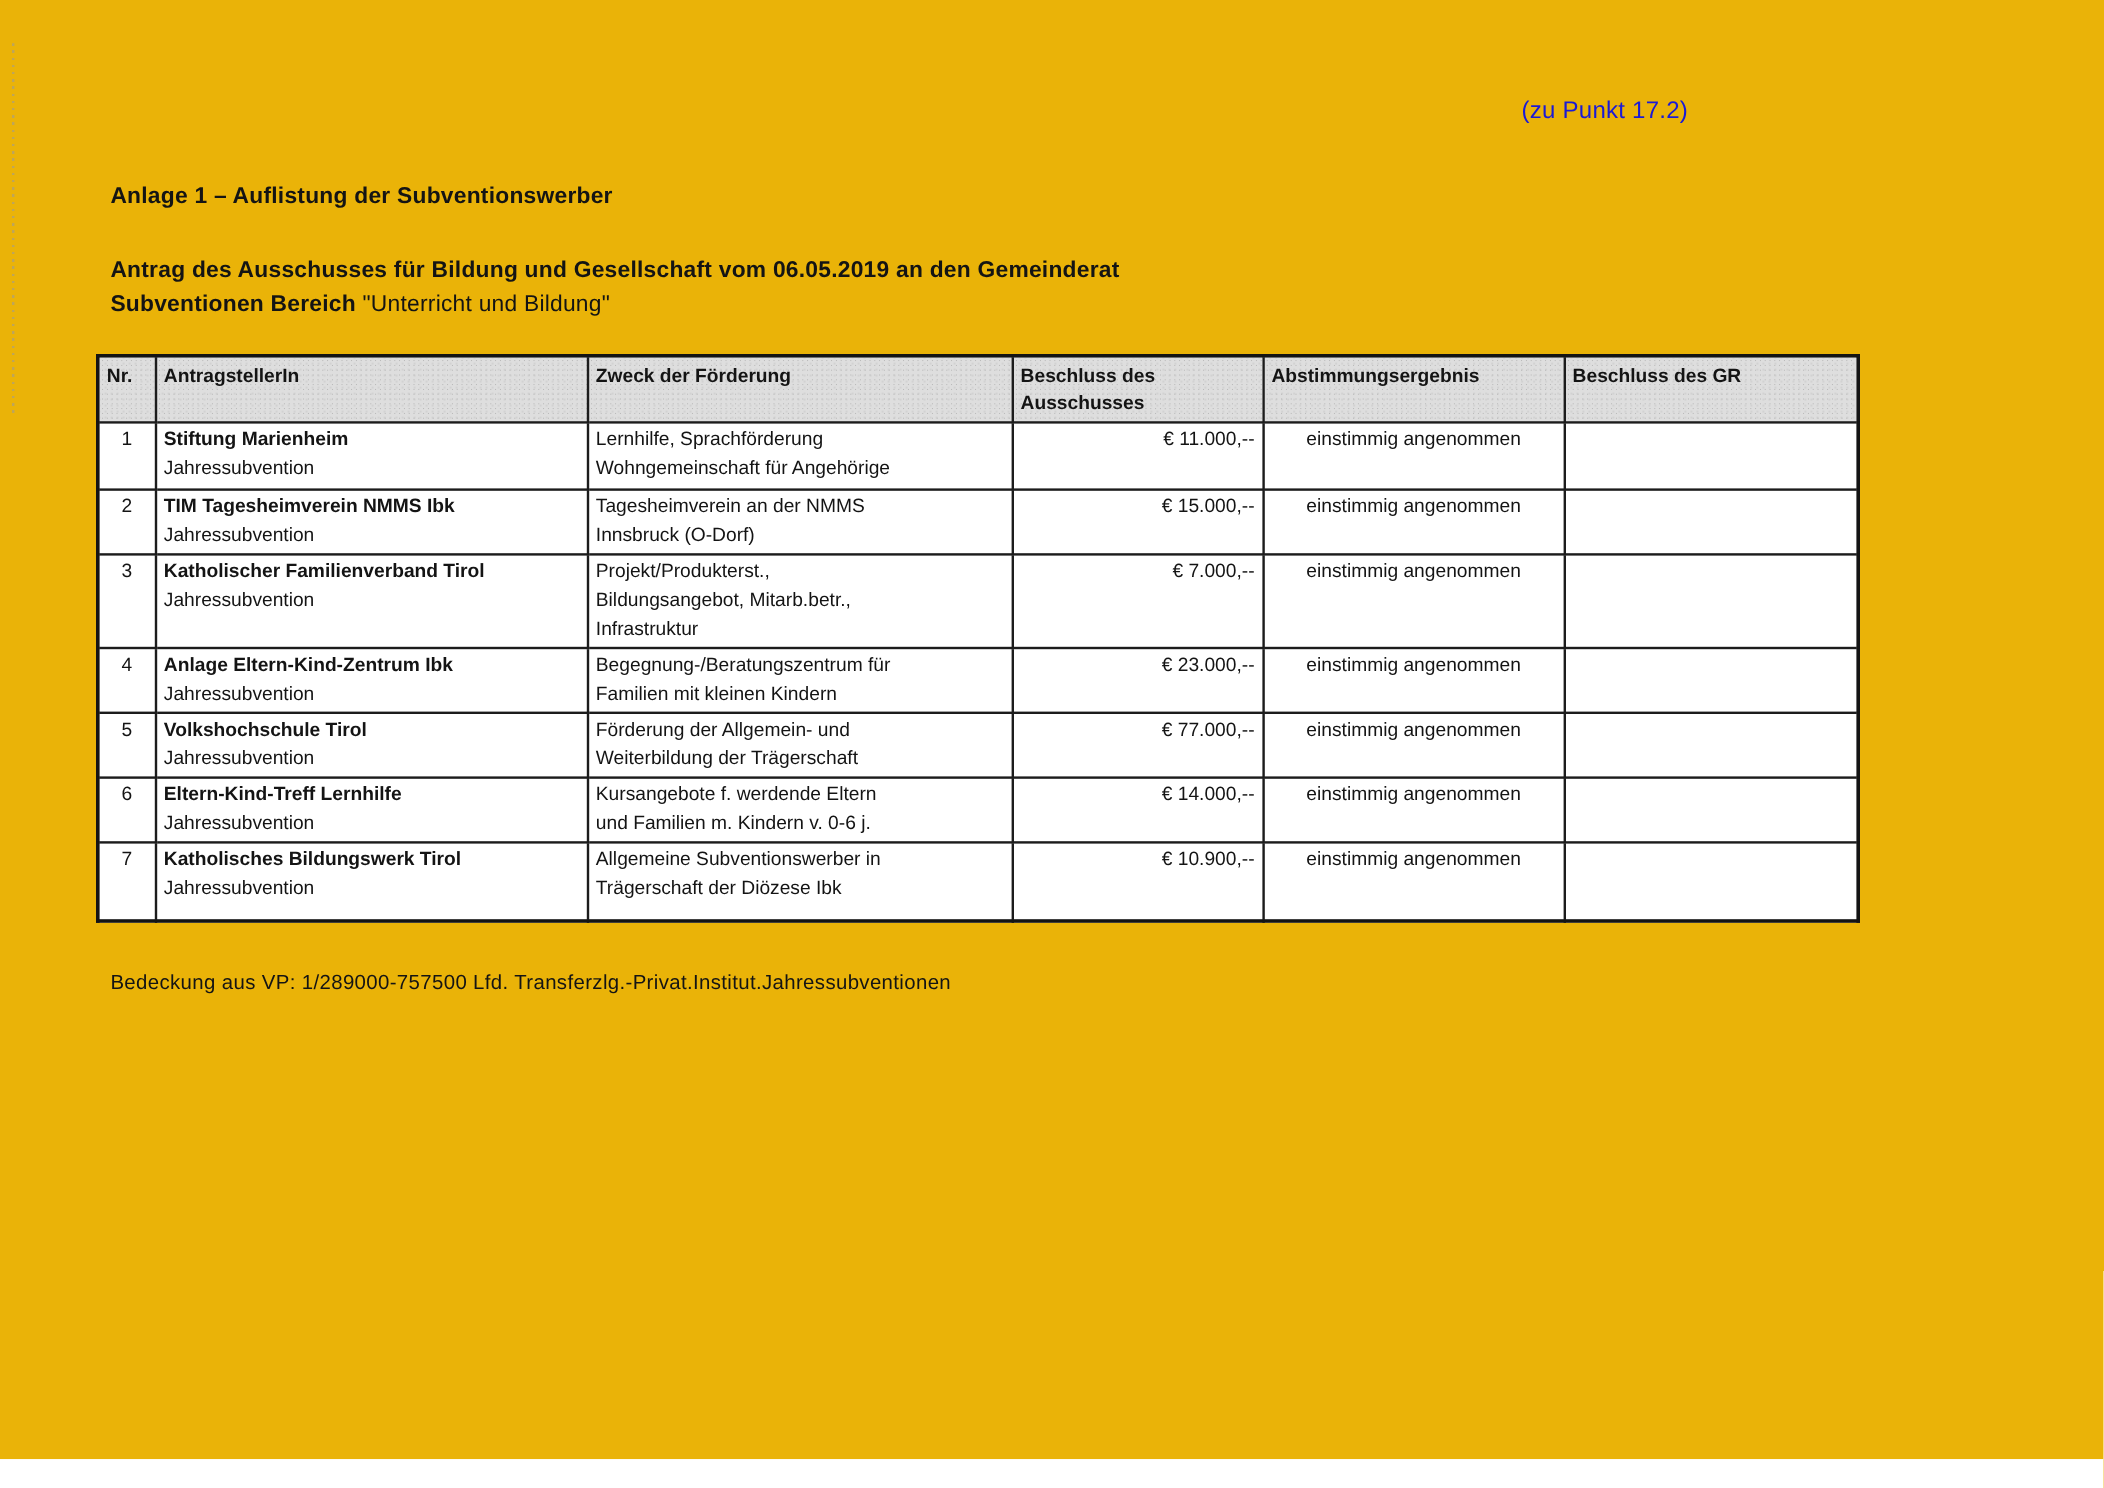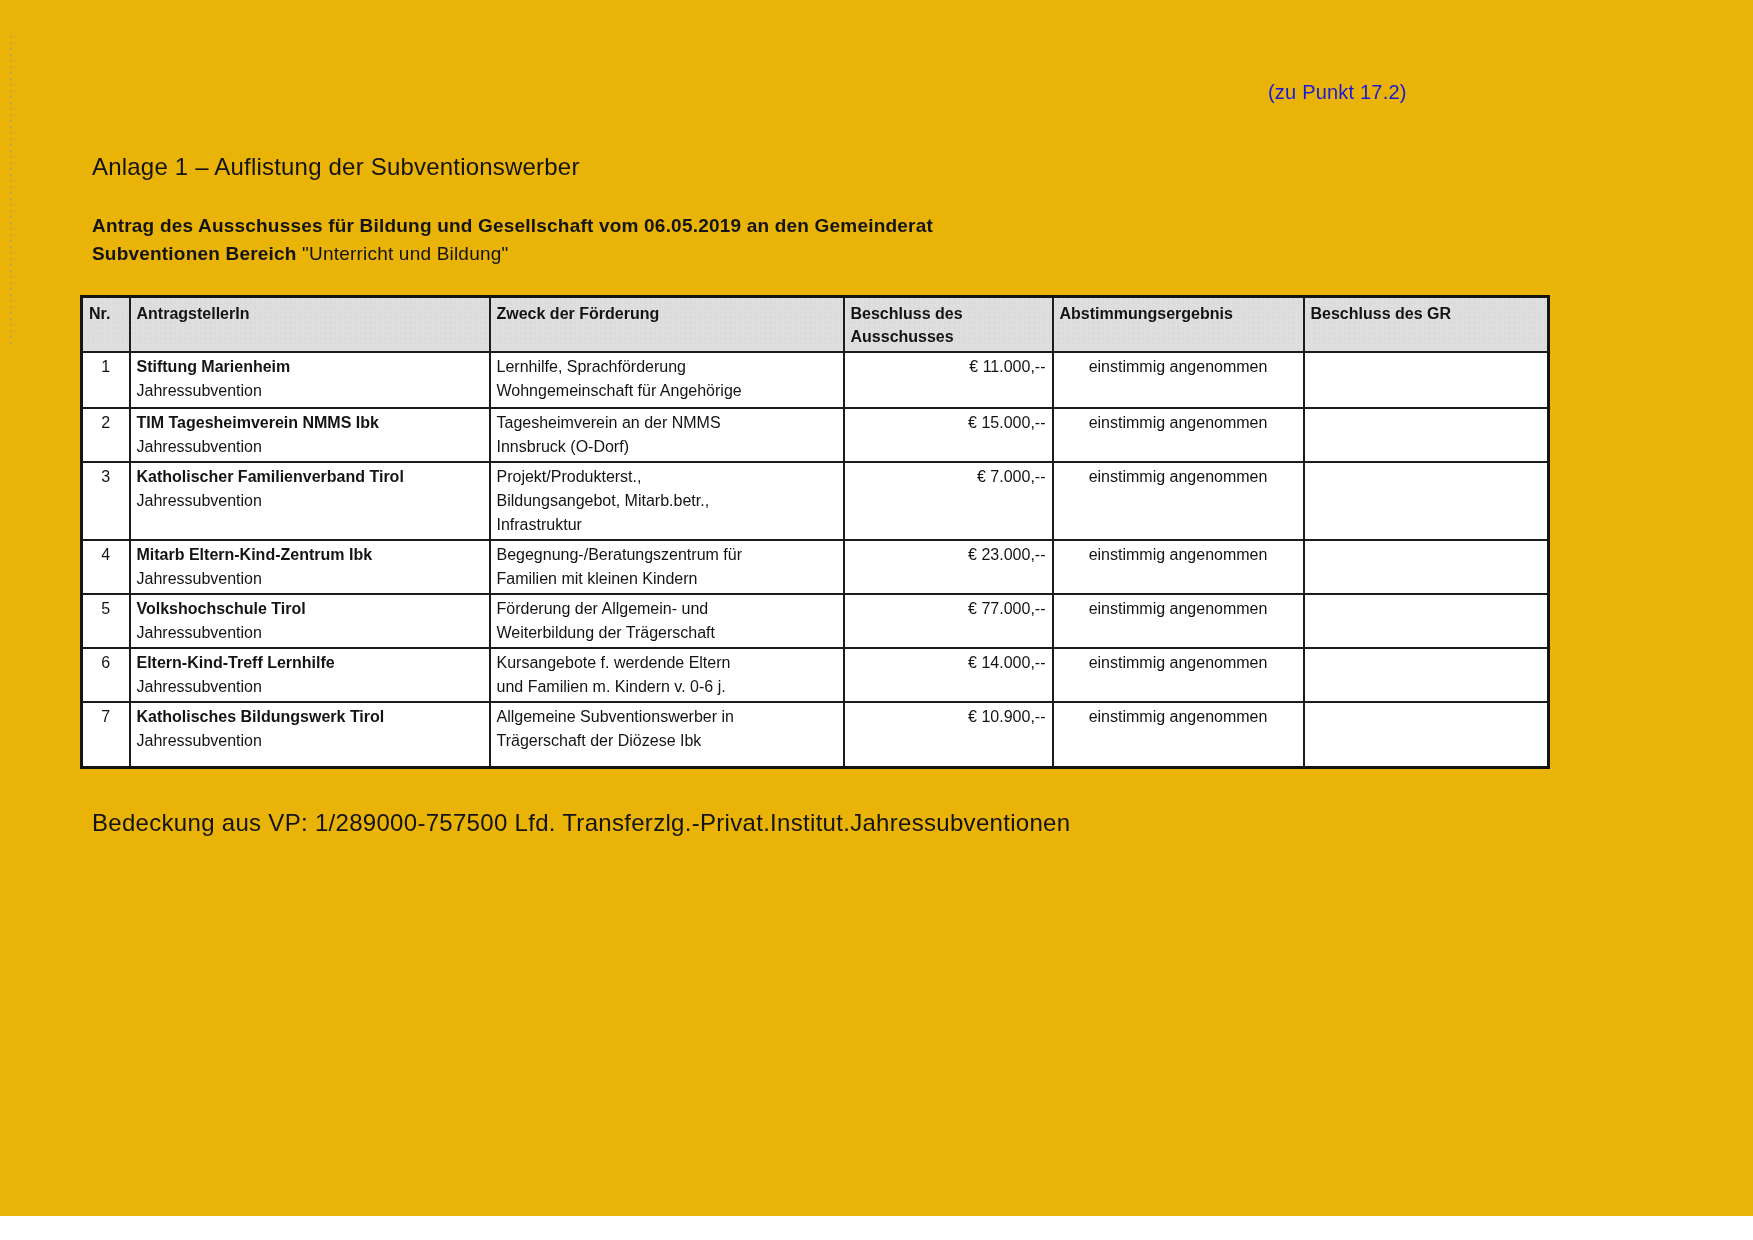--- a/index.html
+++ b/index.html
@@ -17,22 +17,22 @@
     position:absolute;
     left:1268px; top:81px;
     font-size:20px;
     color:#1a1ad6;
     letter-spacing:0.2px;
     white-space:nowrap;
   }
   .doc-title{
     position:absolute;
     left:92px; top:153px;
-    font-size:24px;
-    font-weight:400;
+    font-size:19px;
+    font-weight:700;
     letter-spacing:0.2px;
     white-space:nowrap;
   }
   .intro{
     position:absolute;
     left:92px; top:212px;
     font-size:19px;
     line-height:28px;
     letter-spacing:0.2px;
     white-space:nowrap;
@@ -74,21 +74,21 @@
   td.nr{ text-align:center; }
   td.applicant .name{ font-weight:700; display:block; }
   td.applicant .sub{ display:block; }
   td.purpose{ white-space:pre-line; }
   td.amount{ text-align:right; white-space:nowrap; }
   td.vote{ text-align:center; white-space:nowrap; }
   
   .footer-note{
     position:absolute;
     left:92px; top:809px;
-    font-size:24px;
+    font-size:17px;
     letter-spacing:0.3px;
     white-space:nowrap;
   }
   
   .artifact-v{
     position:absolute;
     left:10px; top:36px;
     width:2px; height:310px;
     background:repeating-linear-gradient(to bottom,#9a9a9a 0 2px,transparent 2px 6px);
     opacity:.55;
@@ -179,21 +179,21 @@
           <td class="purpose">Projekt/Produkterst.,
 Bildungsangebot, Mitarb.betr.,
 Infrastruktur</td>
           <td class="amount">€ 7.000,--</td>
           <td class="vote">einstimmig angenommen</td>
           <td class="gr"></td>
         </tr>
         <tr style="height:54px">
           <td class="nr">4</td>
           <td class="applicant">
-            <span class="name">Mitarb Eltern-Kind-Zentrum Ibk</span>
+            <span class="name">Anlage Eltern-Kind-Zentrum Ibk</span>
             <span class="sub">Jahressubvention</span>
           </td>
           <td class="purpose">Begegnung-/Beratungszentrum für
 Familien mit kleinen Kindern</td>
           <td class="amount">€ 23.000,--</td>
           <td class="vote">einstimmig angenommen</td>
           <td class="gr"></td>
         </tr>
         <tr style="height:53px">
           <td class="nr">5</td>

